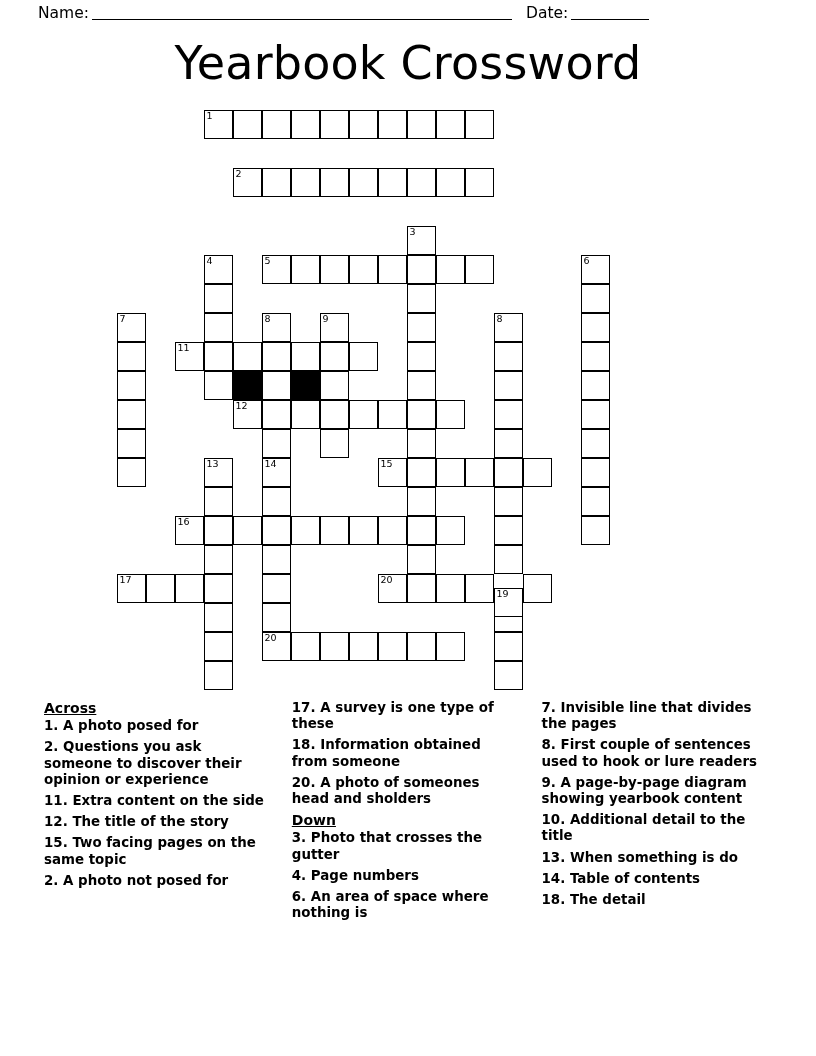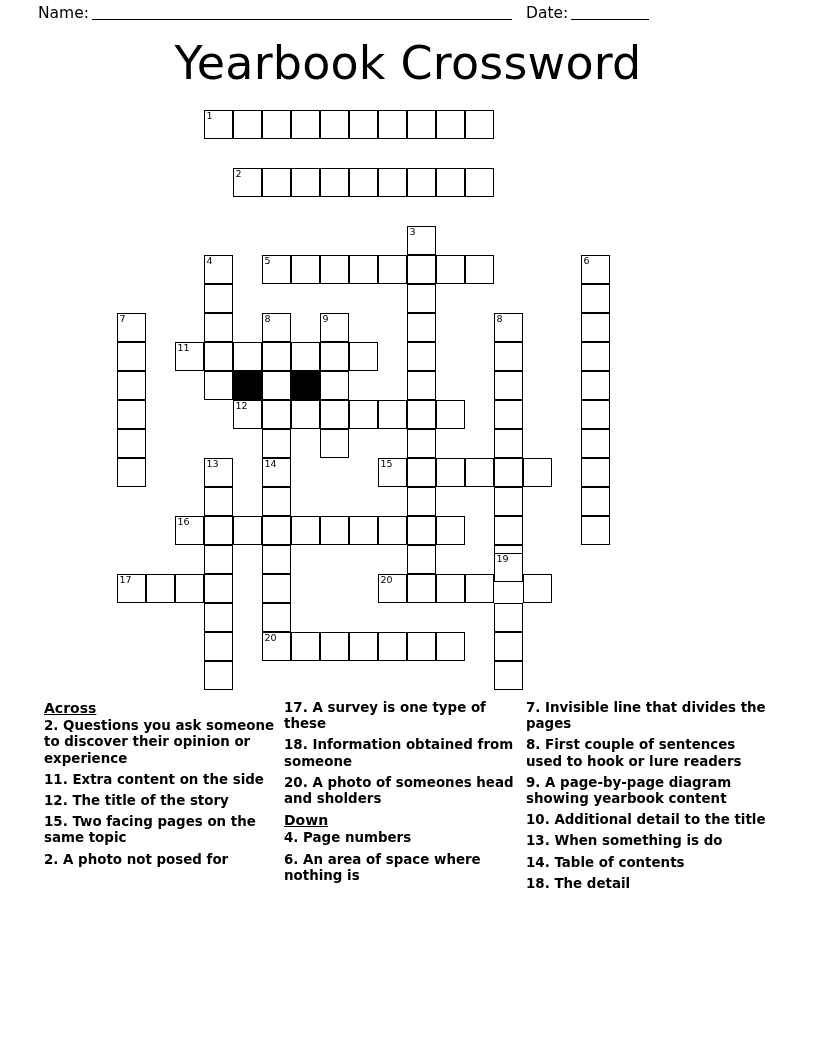--- a/index.html
+++ b/index.html
@@ -84,21 +84,21 @@
     color: #000000;
   }
 
   
   #clues {
     position: absolute;
     left: 44px;
     top: 700px;
     width: 740px;
     display: flex;
-    gap: 0px;
+    gap: 15px;
     font-size: 13.4px;
     line-height: 16.2px;
   }
   .clue-col {
     width: 240px;
     padding-right: 8px;
     box-sizing: border-box;
   }
   .clue-col.col2 { width: 242px; }
   .clue-col.col3 { width: 250px; }
@@ -296,42 +296,44 @@
     </div>
     <div class="cell" style="left: 175px; top: 516px;">
       <span class="num">16</span>
     </div>
     <div class="cell" style="left: 117px; top: 574px;">
       <span class="num">17</span>
     </div>
     <div class="cell" style="left: 378px; top: 574px;">
       <span class="num">20</span>
     </div>
-    <div class="cell" style="left: 494px; top: 553px;">
+    <div class="cell" style="left: 494px; top: 588px;">
       <span class="num">19</span>
     </div>
     <div class="cell" style="left: 262px; top: 632px;">
       <span class="num">20</span>
     </div>
   </div>
 
 <div id="clues">
   <div class="clue-col col1">
       <span class="section-heading">Across</span>
+      <div class="clue"><span class="cnum">1.</span><span class="ctext"> A photo posed for</span></div>
       <div class="clue"><span class="cnum">2.</span><span class="ctext"> Questions you ask someone to discover their opinion or experience</span></div>
       <div class="clue"><span class="cnum">11.</span><span class="ctext"> Extra content on the side</span></div>
       <div class="clue"><span class="cnum">12.</span><span class="ctext"> The title of the story</span></div>
       <div class="clue"><span class="cnum">15.</span><span class="ctext"> Two facing pages on the same topic</span></div>
       <div class="clue"><span class="cnum">2.</span><span class="ctext"> A photo not posed for</span></div>
     </div>
   <div class="clue-col col2">
       <div class="clue"><span class="cnum">17.</span><span class="ctext"> A survey is one type of these</span></div>
       <div class="clue"><span class="cnum">18.</span><span class="ctext"> Information obtained from someone</span></div>
       <div class="clue"><span class="cnum">20.</span><span class="ctext"> A photo of someones head and sholders</span></div>
       <span class="section-heading">Down</span>
+      <div class="clue"><span class="cnum">3.</span><span class="ctext"> Photo that crosses the gutter</span></div>
       <div class="clue"><span class="cnum">4.</span><span class="ctext"> Page numbers</span></div>
       <div class="clue"><span class="cnum">6.</span><span class="ctext"> An area of space where nothing is</span></div>
     </div>
   <div class="clue-col col3">
       <div class="clue"><span class="cnum">7.</span><span class="ctext"> Invisible line that divides the pages</span></div>
       <div class="clue"><span class="cnum">8.</span><span class="ctext"> First couple of sentences used to hook or lure readers</span></div>
       <div class="clue"><span class="cnum">9.</span><span class="ctext"> A page-by-page diagram showing yearbook content</span></div>
       <div class="clue"><span class="cnum">10.</span><span class="ctext"> Additional detail to the title</span></div>
       <div class="clue"><span class="cnum">13.</span><span class="ctext"> When something is do</span></div>
       <div class="clue"><span class="cnum">14.</span><span class="ctext"> Table of contents</span></div>

